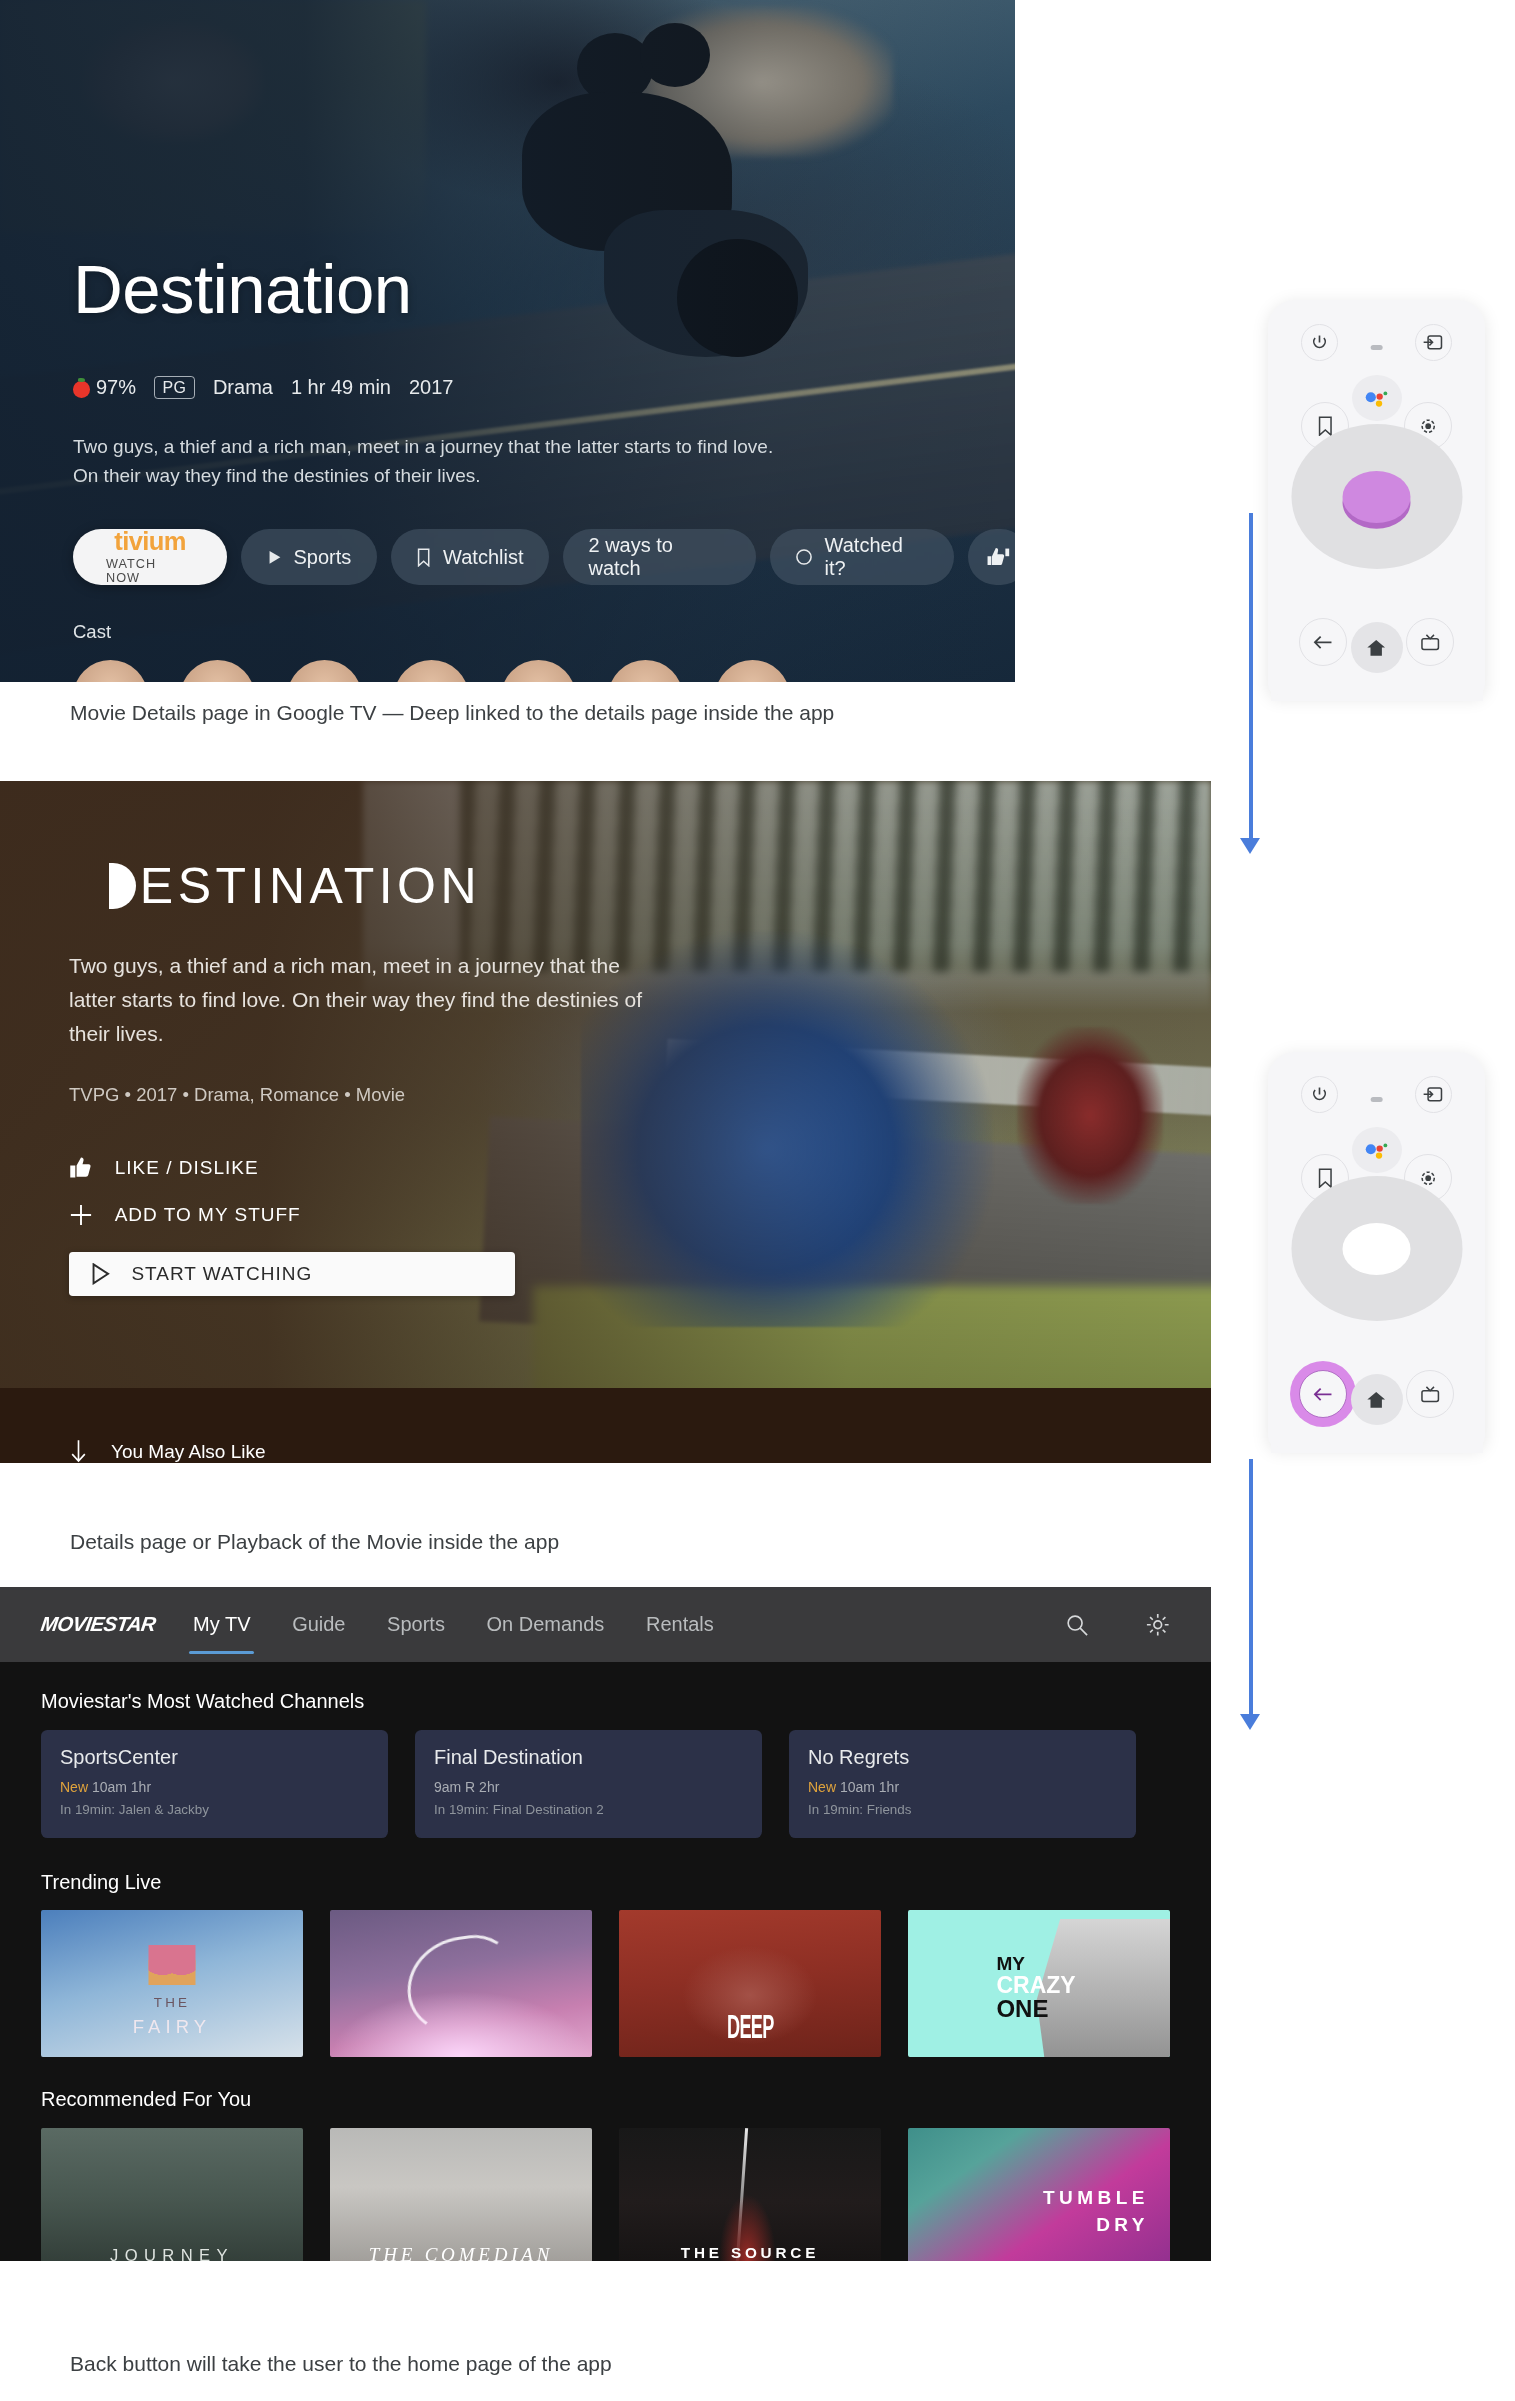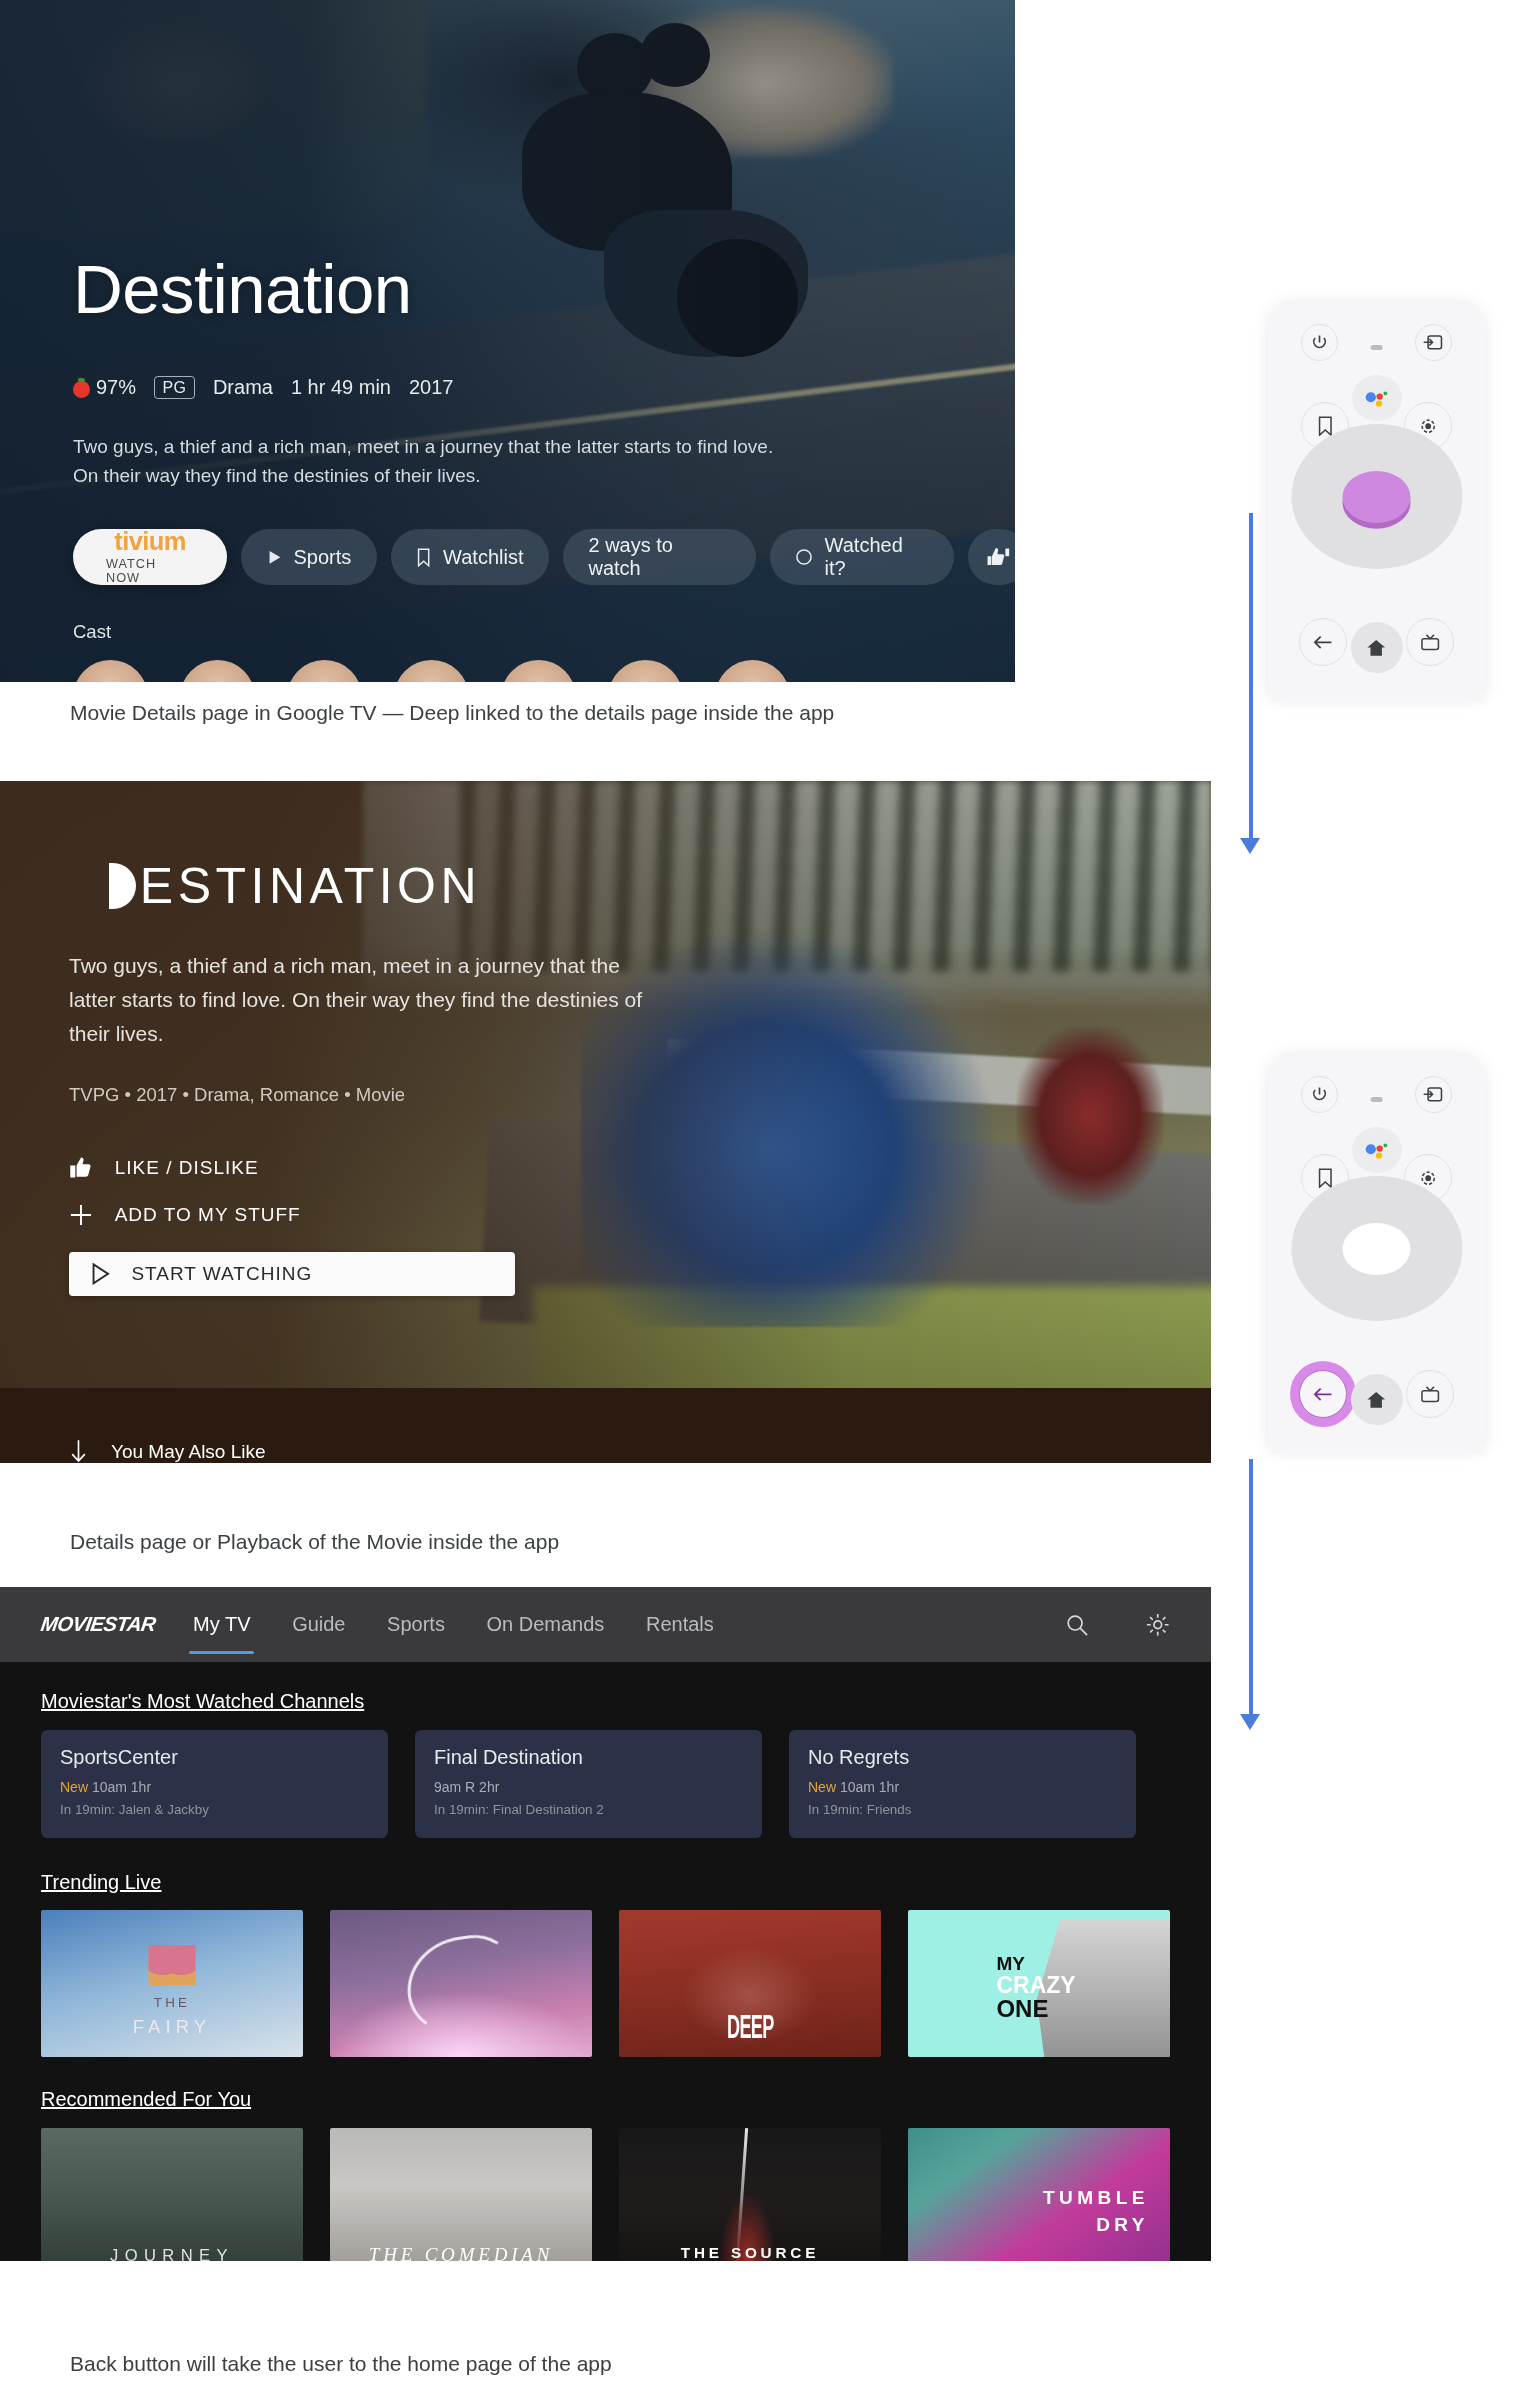--- a/index.html
+++ b/index.html
@@ -198,21 +198,21 @@
   }
   .logo{ color:#fff; font-size:20.4px; font-weight:800; font-style:italic; letter-spacing:-0.6px; transform:skewX(-8deg); }
   .navitem{ color:#b9bcbe; font-size:20px; position:relative; padding:5.1px 3.8px; }
   .navitem.active{ color:#fff; }
   .navitem.active::after{
     content:""; position:absolute; left:0; right:0; bottom:-12.7px; height:3.2px;
     background:#5b9bd5; border-radius:1.9px;
   }
   .navspacer{ flex:1; }
   .p3-body{ padding:28px 41px 0 41px; }
-  .sect-title{ color:#fff; font-size:20px; margin-bottom:16.6px;text-decoration:underline; }
+  .sect-title{ color:#fff; font-size:20px; margin-bottom:16.6px; }
   .chan-row{ display:flex; gap:27px; margin-bottom:33px; }
   .chan-card{
     width:347px; height:108px; background:#2c3148; border-radius:6.4px; padding:16.6px 19px;
   }
   .chan-name{ color:#e8eaec; font-size:20px; margin-bottom:10.2px; }
   .chan-time{ font-size:14px; color:#a9adb4; margin-bottom:6.4px; }
   .chan-time .new{ color:#e0a33c; }
   .chan-next{ font-size:13.4px; color:#8e949c; }
 
   .thumb-row{ display:flex; gap:27px; margin-bottom:31px; }

